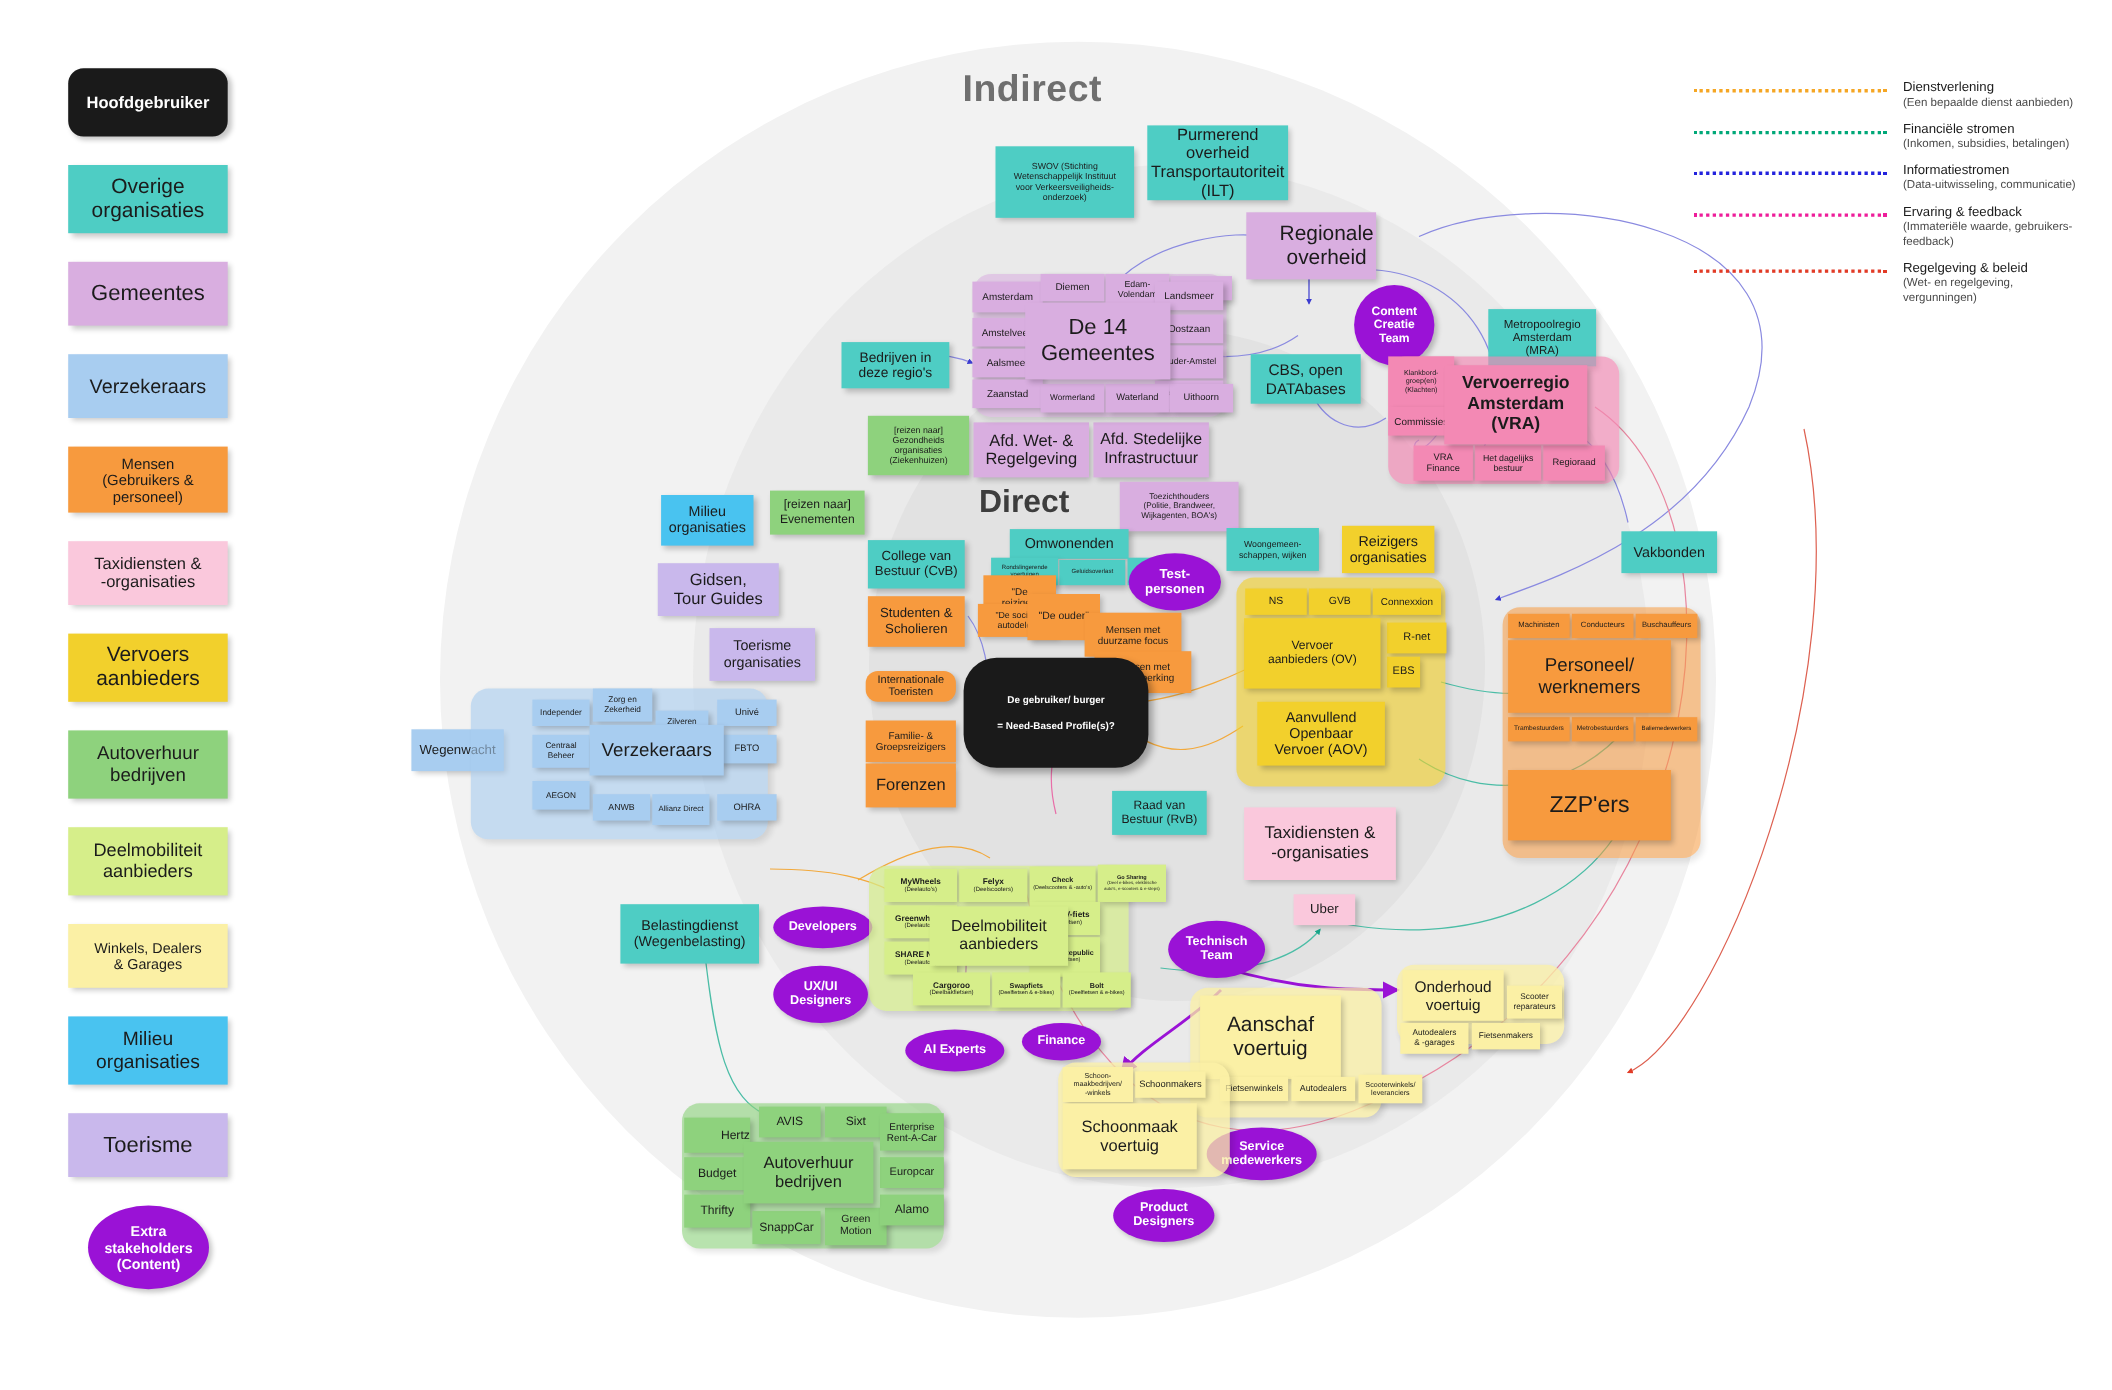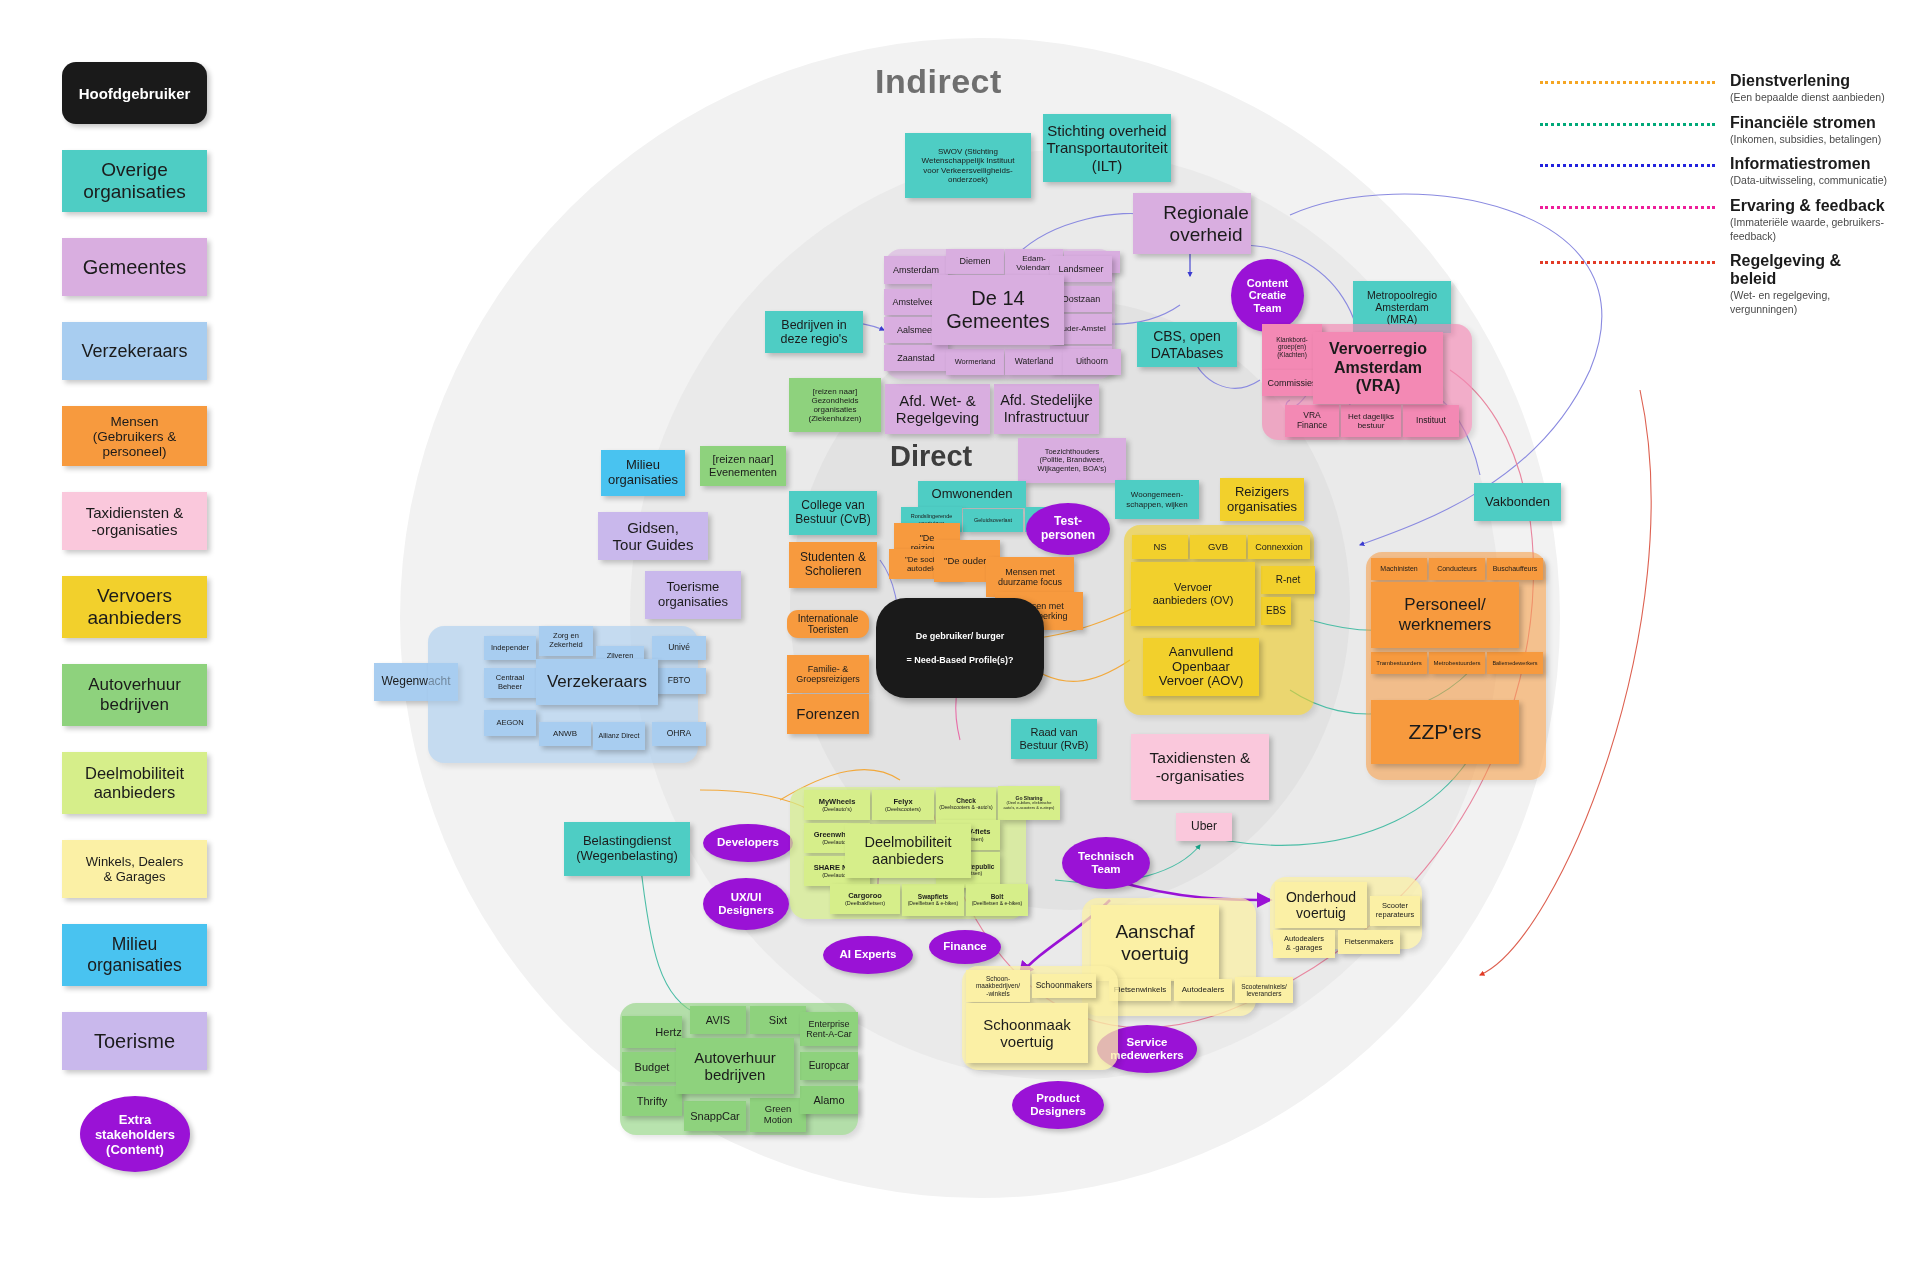--- a/index.html
+++ b/index.html
@@ -50,21 +50,21 @@
   }
 
   
   #legend-right { position:absolute; left:1540px; top:72px; width:350px; }
   .lr-row { position:relative; margin-bottom:9px; }
   .lr-line {
     position:absolute; left:0; top:9px; width:175px; height:0;
     border-top: 3px dotted #ccc;
   }
   .lr-text { margin-left:190px; }
-  .lr-title { font-weight:bold; font-size:16px; color:#1b1b1b; }
+  .lr-title { font-weight:normal; font-size:12px; color:#1b1b1b; }
   .lr-sub { font-size:10.5px; color:#4a4a4a; line-height:1.3; margin-top:1px; }
 
   
   .zone { position:absolute; border-radius:50%; }
   #zone-outer  { left:400px; top:38px;  width:1160px; height:1160px; background:#f2f2f2; }
   #zone-mid    { left:630px; top:150px; width:870px;  height:930px;  background:#eaeaea; }
   #zone-inner  { left:790px; top:300px; width:560px;  height:610px;  background:#e2e2e2; }
 
   .zone-label { position:absolute; font-weight:bold; color:#6f6f6f; }
   #lbl-indirect { left:875px; top:62px; font-size:34px; letter-spacing:.5px; }
@@ -206,21 +206,21 @@
           <div class="lr-sub" style="white-space: pre-line;">(Wet- en regelgeving, vergunningen)</div>
         </div>
       </div>
     </div>
 
   <div class="note c-teal" style="left:905px; top:133px; width:126px; height:65px; font-size:8px;">SWOV (Stichting
 Wetenschappelijk Instituut
 voor Verkeersveiligheids-
 onderzoek)</div>
 
-  <div class="note c-teal" style="left:1043px; top:114px; width:128px; height:68px; font-size:15px;">Stichting overheid
+  <div class="note c-teal" style="left:1043px; top:114px; width:128px; height:68px; font-size:15px;">Purmerend overheid
 Transportautoriteit
 (ILT)</div>
 
   <div class="note c-purple" style="left:1133px; top:193px; width:118px; height:61px; font-size:19px;padding-left:31px;">Regionale
 overheid</div>
 
   <div class="note c-teal" style="left:1137px; top:322px; width:100px; height:45px; font-size:14px;">CBS, open
 DATAbases</div>
 
   <div class="note c-violet" style="left:1231px; top:259px; width:73px; height:73px; font-size:11px;">Content
@@ -360,21 +360,21 @@
   <div class="cluster c-hotpink" style="left:1262px; top:324px; width:210px; height:116px; opacity:.65;"></div>
   <div id="vra-members">
       <div class="note c-hotpink" style="left: 1262px; top: 324px; width: 60px; height: 46px; font-size: 6.5px;">Klankbord-
 groep(en)
 (Klachten)</div>
       <div class="note c-hotpink" style="left: 1262px; top: 370px; width: 60px; height: 26px; font-size: 9px;">Commissies</div>
       <div class="note c-hotpink" style="left: 1285px; top: 405px; width: 54px; height: 32px; font-size: 8.5px;">VRA
 Finance</div>
       <div class="note c-hotpink" style="left: 1341px; top: 405px; width: 60px; height: 32px; font-size: 8px;">Het dagelijks
 bestuur</div>
-      <div class="note c-hotpink" style="left: 1403px; top: 405px; width: 56px; height: 32px; font-size: 8.5px;">Instituut</div>
+      <div class="note c-hotpink" style="left: 1403px; top: 405px; width: 56px; height: 32px; font-size: 8.5px;">Regioraad</div>
     </div>
   <div class="note c-hotpink" style="left:1313px; top:332px; width:130px; height:72px; font-size:16px; font-weight:bold;">Vervoerregio
 Amsterdam
 (VRA)</div>
 
   <div class="cluster c-yellow" style="left:1124px; top:525px; width:190px; height:190px; opacity:.62;"></div>
   <div id="ov-members">
       <div class="note c-yellow" style="left: 1132px; top: 535px; width: 56px; height: 24px; font-size: 9.5px;">NS</div>
       <div class="note c-yellow" style="left: 1190px; top: 535px; width: 56px; height: 24px; font-size: 9.5px;">GVB</div>
       <div class="note c-yellow" style="left: 1248px; top: 535px; width: 62px; height: 24px; font-size: 9px;">Connexxion</div>

